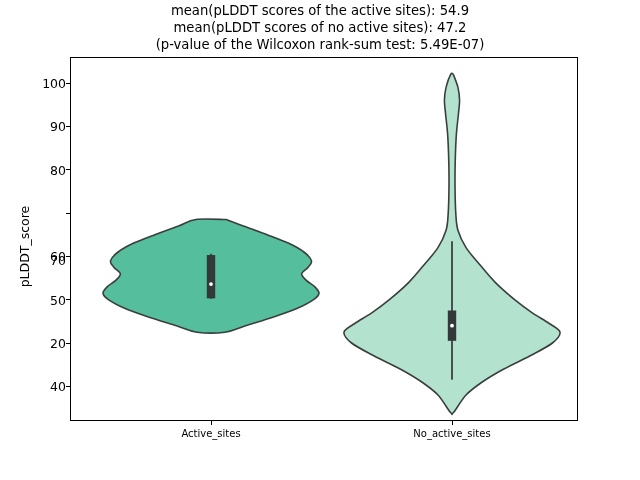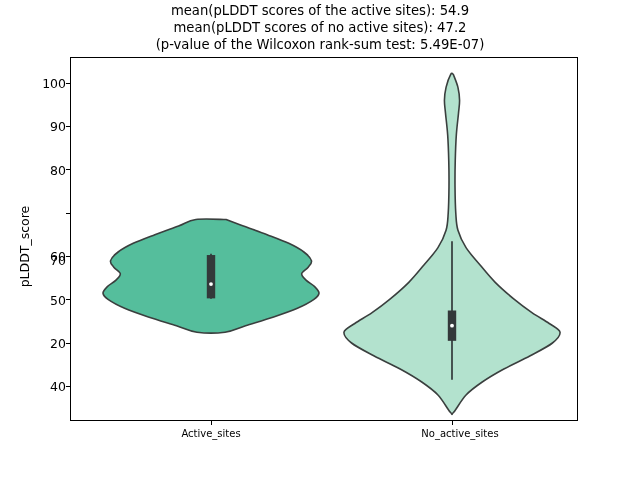--- a/index.html
+++ b/index.html
@@ -144,19 +144,19 @@
       <div class="ytick-label" style="top: 169.667px;">80</div>
       <div class="ytick-mark" style="top: 169.167px;"></div>
       <div class="ytick-label" style="top: 126.333px;">90</div>
       <div class="ytick-mark" style="top: 125.833px;"></div>
       <div class="ytick-label" style="top: 83px;">100</div>
       <div class="ytick-mark" style="top: 82.5px;"></div>
     </div>
   <div id="x-ticks">
       <div class="xtick-label" style="left: 211px;">Active_sites</div>
       <div class="xtick-mark" style="left: 210.5px;"></div>
-      <div class="xtick-label" style="left: 452px; margin-left: 8px;">No_active_sites</div>
+      <div class="xtick-label" style="left: 452px;">No_active_sites</div>
       <div class="xtick-mark" style="left: 451.5px;"></div>
     </div>
 
   <div id="ylabel">pLDDT_score</div>
 
 </div>
 
 </body></html>

